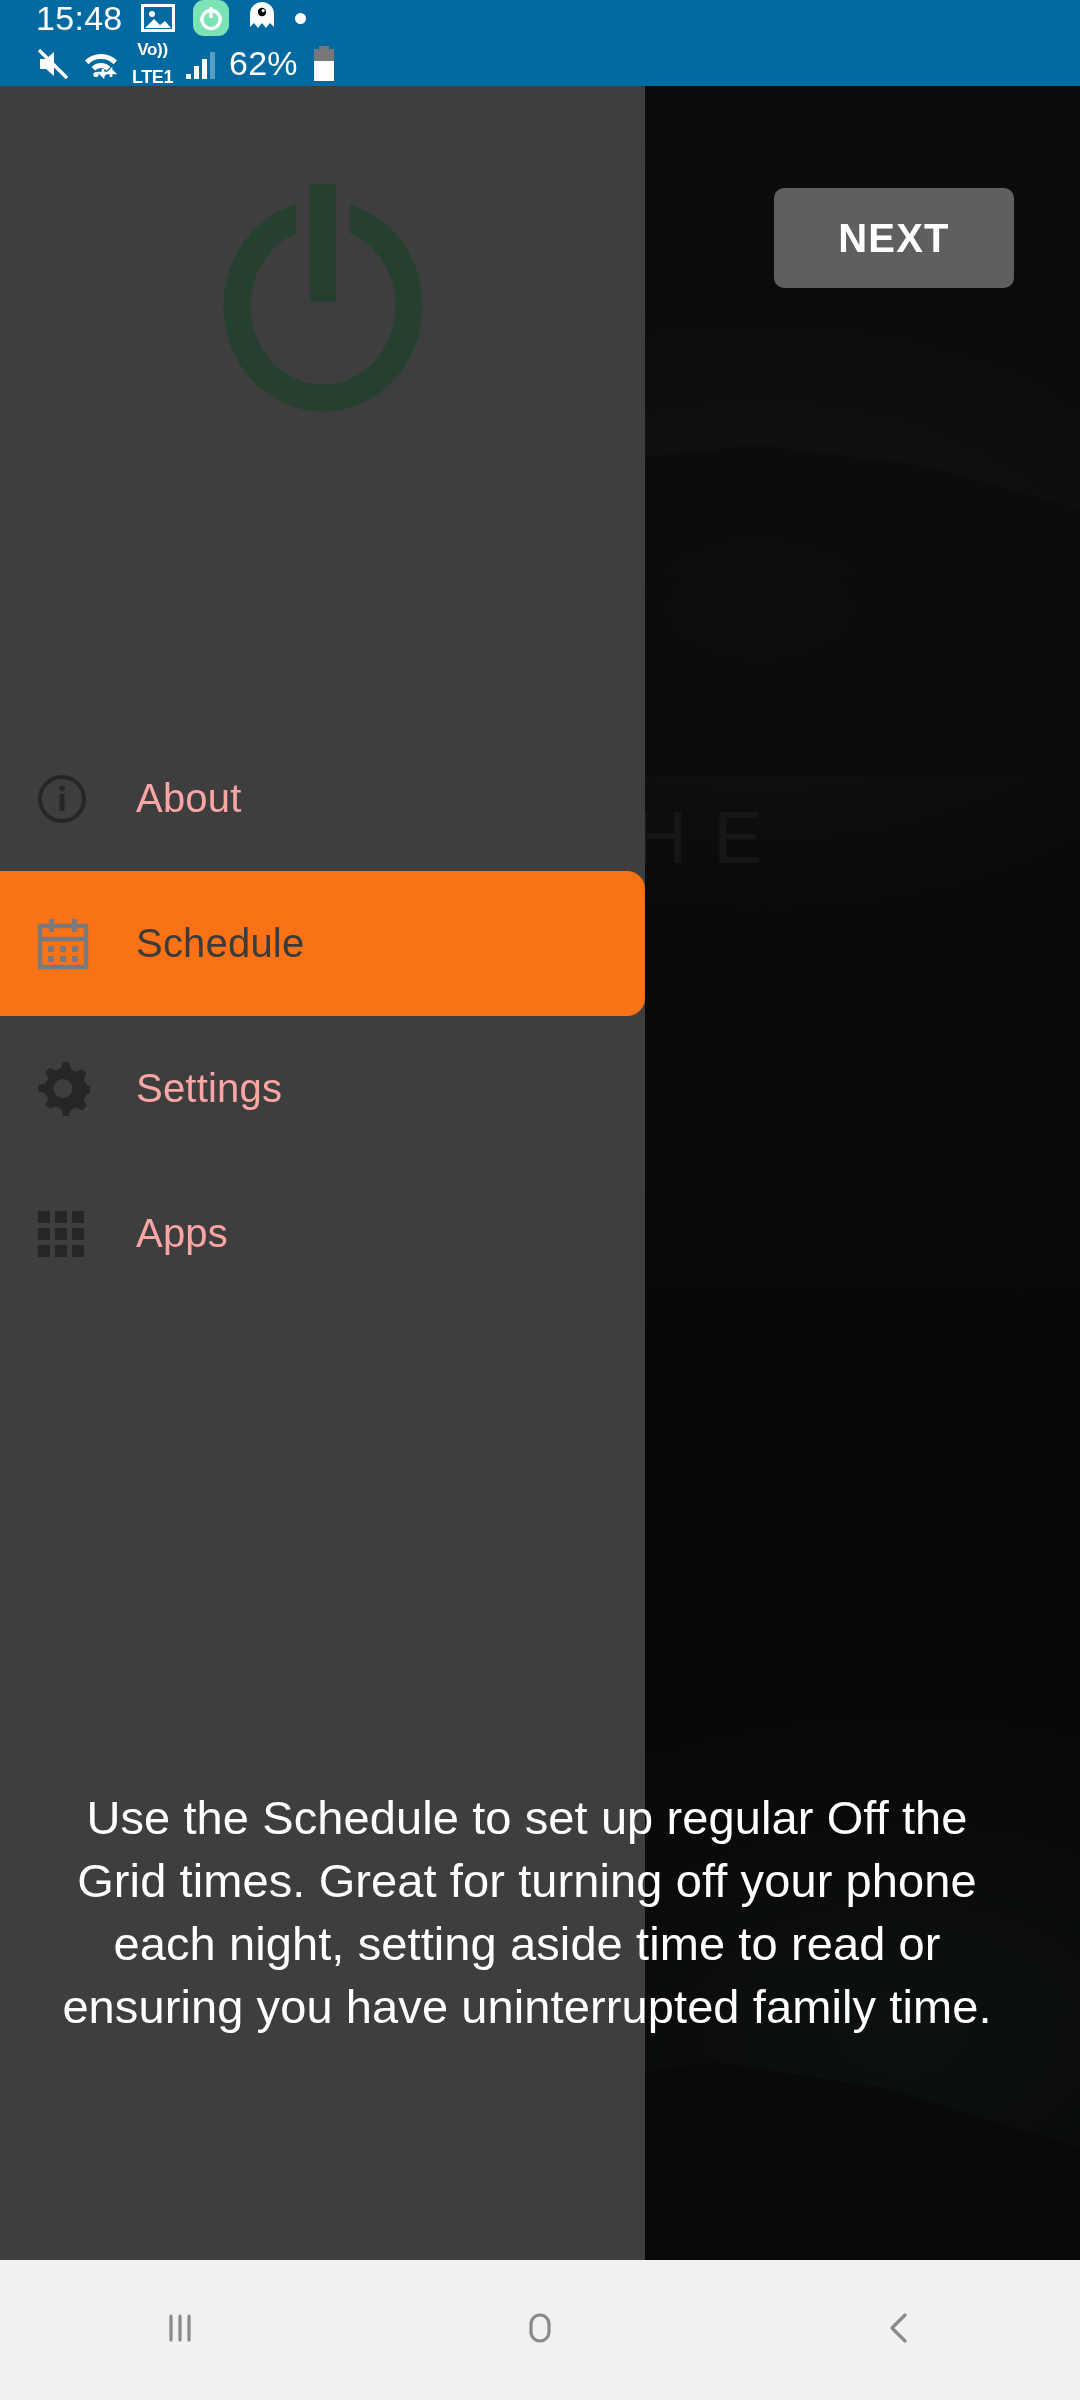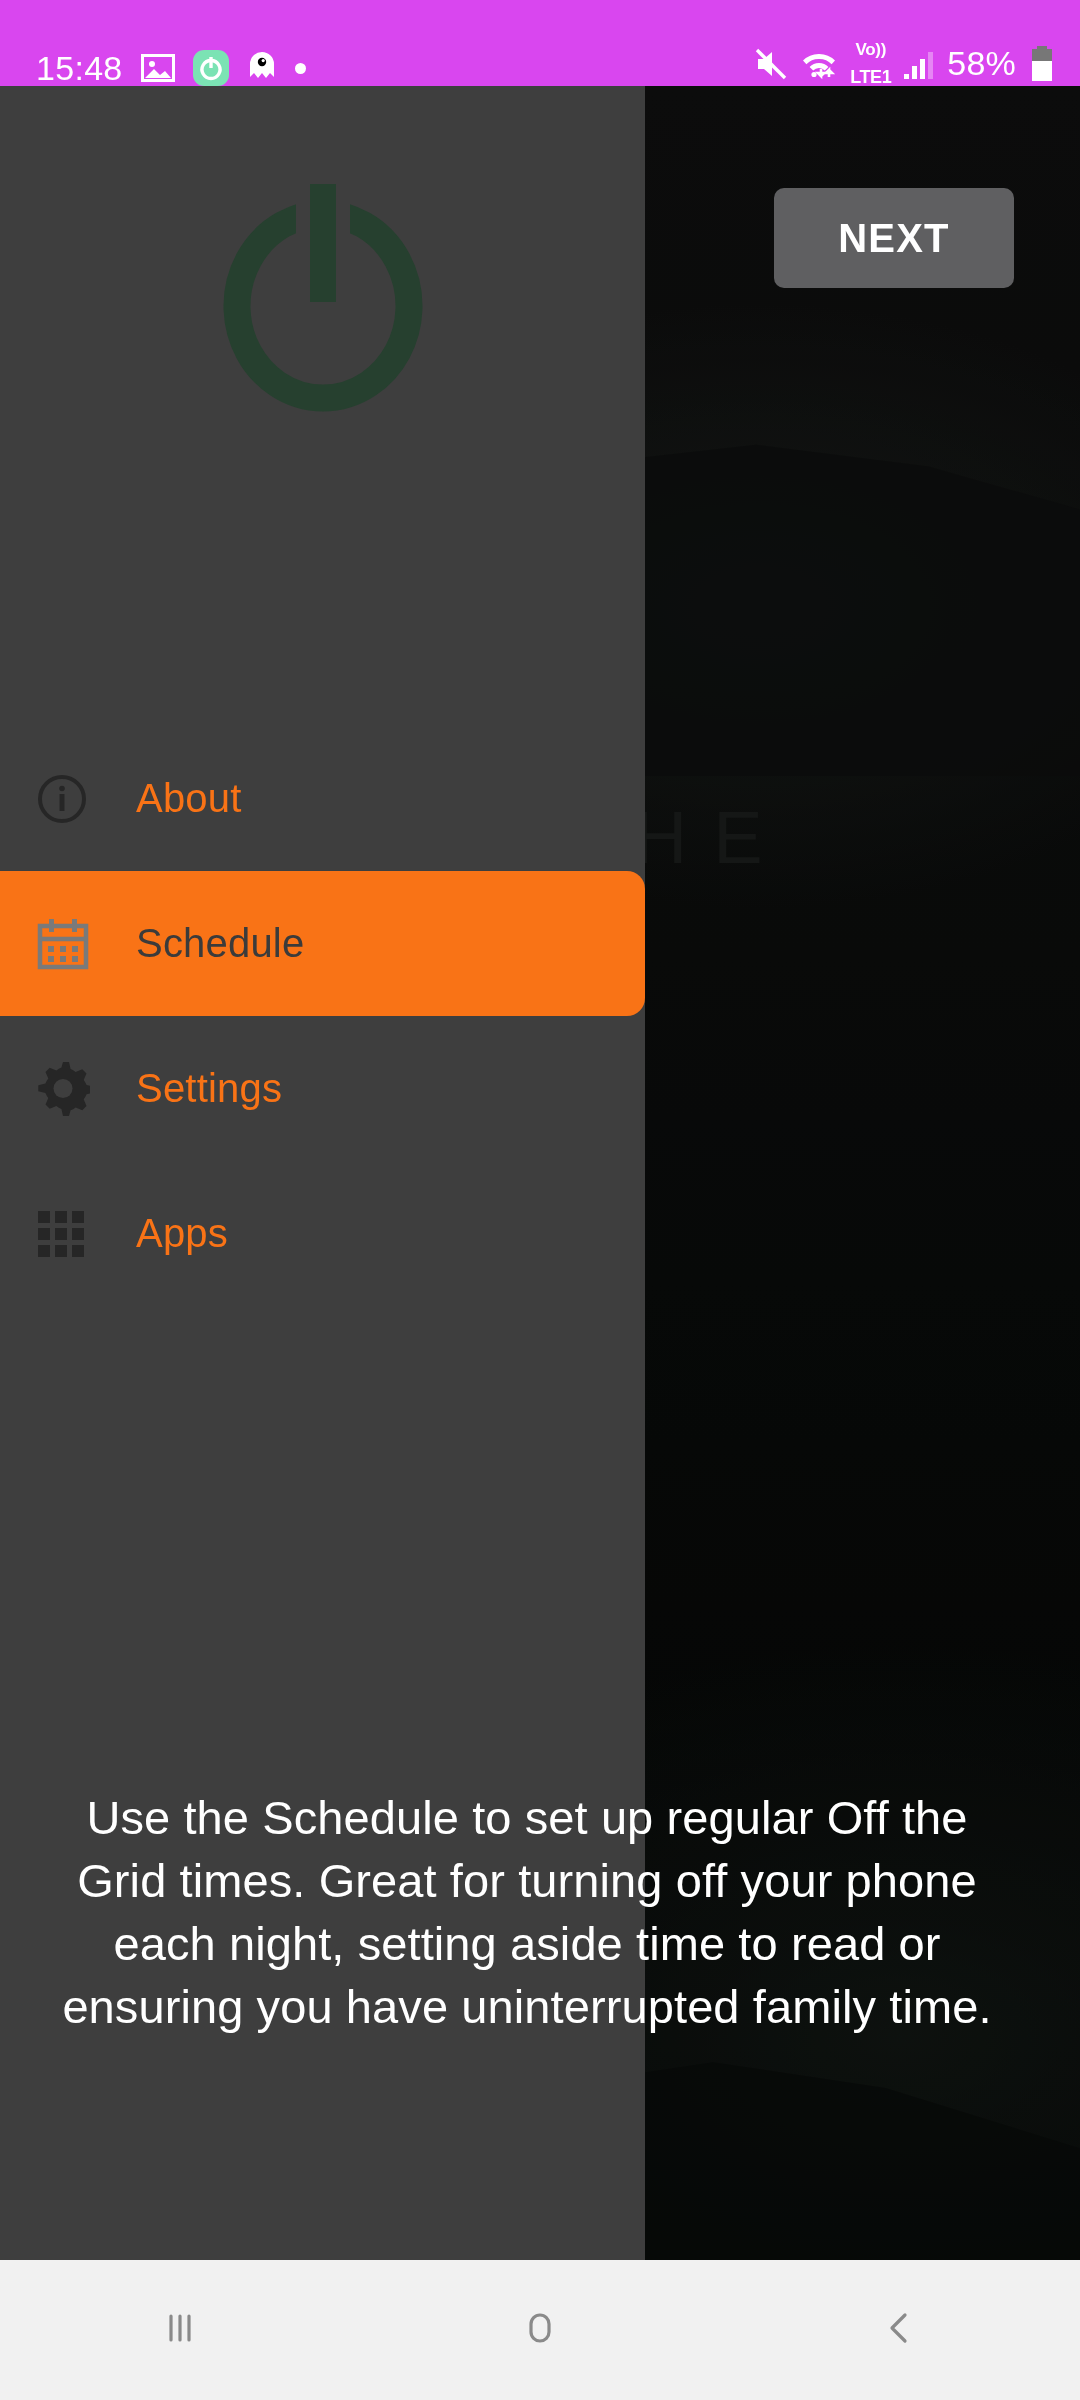--- a/index.html
+++ b/index.html
@@ -32,23 +32,24 @@
     text-align:center;
     font-size:74px; letter-spacing:26px; font-weight:300;
     color:#222423; opacity:0.85;
     font-family:"Liberation Sans", sans-serif;
   }
   .bg-wordmark .w2 { display:block; font-size:64px; letter-spacing:22px; color:#1b1d1c; margin-top:-2px; }
 
   
   .statusbar {
     position:absolute; left:0; top:0; width:1080px; height:86px;
-    background:#d946ef; color:#fff;
-    display:flex; align-items:flex-end; justify-content:space-between;
+    background:#0369a1; color:#fff;
+    display:flex; align-items:flex-start; justify-content:space-between;
     padding:0 26px 0 36px;
+    flex-direction:column;
   }
   .sb-left { display:flex; align-items:center; gap:18px; }
   .sb-right { display:flex; align-items:center; gap:12px; }
   .sb-clock { font-size:34px; font-weight:400; letter-spacing:0.3px; line-height:1; }
   .sb-ico { display:flex; align-items:center; justify-content:center; }
   .sb-dot { width:11px; height:11px; border-radius:50%; background:#fff; }
   .sb-batt { font-size:34px; font-weight:400; letter-spacing:0.2px; margin-right:2px; }
   .volte { display:flex; flex-direction:column; align-items:center; line-height:1; }
   .volte .a { font-size:17px; font-weight:700; letter-spacing:-0.3px; }
   .volte .b { font-size:18px; font-weight:700; letter-spacing:-0.4px; margin-top:10px; }
@@ -74,21 +75,21 @@
     display:flex; align-items:center;
     padding-left:36px;
   }
   .menu-item.selected {
     background:#f97316;
     border-top-right-radius:18px;
     border-bottom-right-radius:18px;
   }
   .mi-icon { width:92px; display:flex; align-items:center; justify-content:flex-start; }
   .mi-label {
-    font-size:40px; font-weight:400; color:#f97316;
+    font-size:40px; font-weight:400; color:#fca5a5;
     letter-spacing:0.2px; margin-left:8px;
   }
   .menu-item.selected .mi-label { color:#3b3b3b; }
 
   
   .next-btn {
     position:absolute; right:66px; top:188px;
     min-width:240px; height:100px;
     background:#5f5f61; color:#ffffff;
     border:none; border-radius:10px;
@@ -258,21 +259,21 @@
         <span class="b">LTE1</span>
       </span>
       <span class="sb-ico">
         <svg width="32" height="32" viewBox="0 0 32 32">
           <rect x="1" y="26" width="5" height="5" fill="#fff"></rect>
           <rect x="9" y="18" width="5" height="13" fill="#fff"></rect>
           <rect x="17" y="11" width="5" height="20" fill="#fff"></rect>
           <rect x="25" y="4" width="5" height="27" fill="#fff" opacity="0.35"></rect>
         </svg>
       </span>
-      <span class="sb-batt">58%</span>
+      <span class="sb-batt">62%</span>
       <span class="sb-ico">
         <svg width="24" height="36" viewBox="0 0 24 36">
           <rect x="7" y="0" width="10" height="4" fill="#777"></rect>
           <rect x="2" y="3" width="20" height="32" fill="#777"></rect>
           <rect x="2" y="15" width="20" height="20" fill="#fff"></rect>
         </svg>
       </span>
     </div>
   </div>
 

